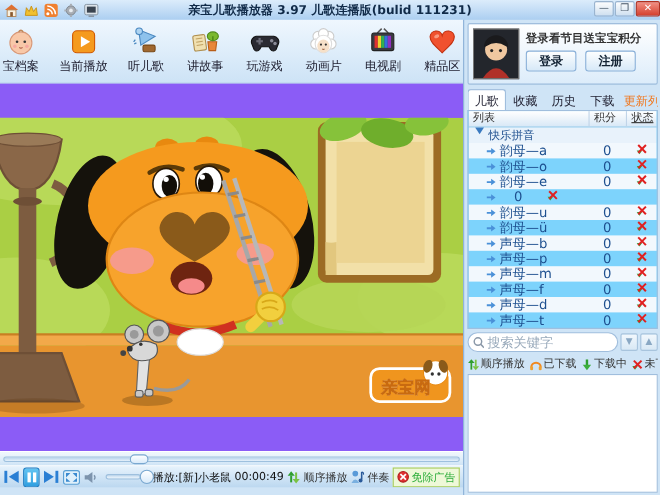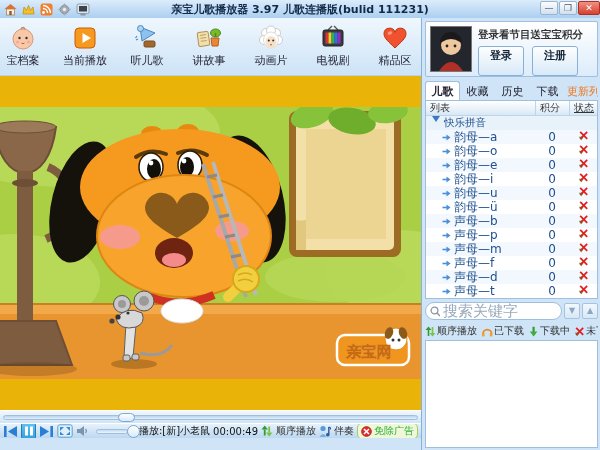--- a/index.html
+++ b/index.html
@@ -27,93 +27,93 @@
   .toolbar { position:absolute; top:18px; left:0; width:421px; height:58px;
     background:linear-gradient(#eff7fe,#cde3f6); border-bottom:1px solid #b8d2ea;
     display:flex; align-items:flex-start; padding:3px 0 0 0;gap:16px; }
   .tool-item { width:46px; height:52px; display:flex; flex-direction:column;
     align-items:center; justify-content:flex-start; border-radius:3px; padding-top:2px; }
   .tool-item.active { background:linear-gradient(#ffffff,#d0e9fc);
     border:1px solid #9cc6e8; }
   .tool-item .ticon { height:30px; display:flex; align-items:center; }
   .tool-item .tlabel { font-size:11px; color:#223; white-space:nowrap; }
 
-  .video { position:absolute; top:76px; left:0; width:421px; height:334px; background:#eab308; }
+  .video { position:absolute; top:76px; left:0; width:421px; height:334px; background:#8b5cf6; }
   .scene { position:absolute; top:31px; left:0; width:421px; height:272px; }
 
   .seekbar { position:absolute; top:410px; left:0; width:421px; height:13px;
     background:linear-gradient(#f2f8fd,#cfe4f6); border-top:1px solid #fff; }
   .seek-groove { position:absolute; top:4px; left:3px; right:3px; height:5px;
     border-radius:3px; background:linear-gradient(#b8d4ec,#e4f0fa);
     border:1px solid #9ec0de; }
   .seek-thumb { position:absolute; top:2px; left:118px; width:17px; height:9px;
     border-radius:5px; background:linear-gradient(#ffffff,#d8eafa);
     border:1px solid #7aa8d0; }
 
-  .controls { position:absolute; top:423px; left:0; width:421px; height:15px;
+  .controls { position:absolute; top:423px; left:0; width:421px; height:20px;
     background:linear-gradient(#e6f2fc,#bcd8f0); border-top:1px solid #fff;
     display:flex; align-items:center; padding:0 3px; gap:3px; white-space:nowrap;
     overflow:hidden; }
   .ctl-btn { display:flex; align-items:center; justify-content:center; }
   .pause-btn { width:22px; height:18px; border-radius:3px; border:1px solid #1f7fc4;
     background:linear-gradient(#62c4f2,#2f9fe0); }
   .vol-groove { position:relative; width:46px; height:5px; border-radius:3px; margin:0 4px;
     background:linear-gradient(#c4daee,#eef6fc); border:1px solid #9ec0de; }
   .vol-thumb { position:absolute; top:-5px; left:30px; width:13px; height:13px;
     border-radius:50%; background:linear-gradient(#ffffff,#d8eafa); border:1px solid #7aa8d0; }
   .np-text { font-size:10px; color:#111; margin-left:4px; }
   .time-text { font-size:10px; color:#111; margin-left:auto; }
   .mode-text,.acc-text { font-size:10px; color:#333; }
   .ads-box { display:flex; align-items:center; gap:2px; padding:1px 3px;
-    border:1px solid #a8cc60; border-radius:6px; background:#eef8d8; }
+    border:1px solid #a8cc60; border-radius:0; background:#eef8d8; }
   .ads-text { font-size:10px; color:#2fae3c; }
 
   
   .rpanel { position:absolute; top:18px; left:421px; width:179px; height:432px;
     background:#cfe4f6; border-left:1px solid #8ab0d8; padding:3px 2px 2px 3px;
     display:flex; flex-direction:column; overflow:hidden; }
   .login-box { height:56px; background:linear-gradient(#ffffff,#dcecfa);
     border:1px solid #a0bedd; border-radius:2px; display:flex; padding:4px; gap:6px; }
   .avatar { width:42px; height:46px; border:1px solid #777; background:#20242a; flex:none; }
   .login-right { flex:1; display:flex; flex-direction:column;font-weight:bold; }
   .promo { font-size:10.5px; color:#333; margin:2px 0 4px 0; white-space:nowrap; }
   .login-btns { display:flex; gap:8px; }
-  .mini-btn { width:46px; height:30px; font-size:11px; color:#123;
+  .mini-btn { width:46px; height:19px; font-size:11px; color:#123;
     border:1px solid #8ab0d8; border-radius:3px; text-align:center; line-height:17px;
     background:linear-gradient(#fdfefe,#d7e9f8); }
 
   .tabs { display:flex; align-items:flex-end; height:20px; margin-top:3px; }
   .tab { width:35px; text-align:center; font-size:11px; color:#223; height:17px;
     line-height:17px; overflow:hidden; }
   .tab.active { background:#fff; border:1px solid #a0bedd; border-bottom:none;
-    border-radius:3px 3px 0 0; height:19px; line-height:19px; font-weight:bold; }
+    border-radius:3px 3px 0 0; height:19px; line-height:19px; font-weight:normal; }
   .tab.hot { color:#f07820; flex:1; text-align:left; padding-left:2px; white-space:nowrap; }
 
-  .list-box { background:#ffffff; border:1px solid #a0bedd; height:199px; overflow:hidden; }
+  .list-box { background:#7dd3fc; border:1px solid #a0bedd; height:199px; overflow:hidden; }
   .list-head { display:flex; height:15px; background:linear-gradient(#ffffff,#d8e8f6);
     border-bottom:1px solid #c0d4e8; font-size:10px; color:#333; }
   .lh-cell { line-height:14px; padding-left:4px; }
   .lh-list { flex:1; }
   .lh-pts { width:34px; border-left:1px solid #c0d4e8; }
   .lh-st { width:28px; border-left:1px solid #c0d4e8;text-decoration:underline; }
   .grp-row { display:flex; align-items:flex-start; height:14px; background:#e8f2fb;
     font-size:10.5px; color:#1d4f8f; }
   .tri { width:0; height:0; border-left:4px solid transparent; border-right:4px solid transparent;
     border-top:6px solid #3a7ac0; margin:0 4px 0 6px; }
   .song-row { display:flex; align-items:center; height:14px; font-size:12px; color:#1d4f8f; }
   .song-row:nth-child(odd) { background:#f2f8fd; }
   .row-arrow { margin:0 3px 0 16px; flex:none; }
   .row-name { flex:1; overflow:hidden; white-space:nowrap; }
   .row-pts { width:34px; text-align:center; flex:none; }
   .row-st { width:28px; text-align:center; flex:none; }
 
   .search-row { display:flex; align-items:center; height:24px; gap:2px; padding:2px 0; }
   .search-box { flex:1; height:18px; background:#fff; border:1px solid #a0bedd;
     border-radius:9px; display:flex; align-items:center; padding:0 4px; gap:3px; }
-  .search-box input { border:none; outline:none; width:100%; font-size:15px;
+  .search-box input { border:none; outline:none; width:100%; font-size:12px;
     color:#333; background:transparent; font-family:inherit; }
   .search-box input::placeholder { color:#9ab; }
   .spin-btn { width:16px; height:16px; border:1px solid #a8c4dd; border-radius:2px;
     background:linear-gradient(#f2f8fd,#d8e8f5); color:#8aa8c4; font-size:8px;
     line-height:14px; text-align:center; }
 
   .legend { display:flex; align-items:center; height:16px; gap:4px; font-size:10px;
     color:#333; white-space:nowrap; overflow:hidden; }
   .leg-item { display:flex; align-items:center; gap:1px; }
   .empty-box { flex:1; background:#fff; border:1px solid #a0bedd; margin-top:1px; }
@@ -211,20 +211,32 @@
       <span class="ticon">
           <svg width="28" height="28">
             <rect x="3" y="8" width="11" height="14" rx="1.5" fill="#f0e0b0" stroke="#b09050" transform="rotate(-8 8 15)"></rect>
             <path d="M5.5 11 h6 M5.5 14 h6 M5.5 17 h6" stroke="#c0a060" stroke-width="1" transform="rotate(-8 8 15)"></path>
             <path d="M17 22 l6 0 1-8 -8 0 z" fill="#e8873a" stroke="#b85e18"></path>
             <ellipse cx="20.5" cy="9" rx="5" ry="4" fill="#7ab82e" stroke="#4e8a18"></ellipse>
             <path d="M20.5 13 v-4" stroke="#4e8a18" stroke-width="1.4"></path>
           </svg>
         </span>
       <span class="tlabel">讲故事</span>
+    </div>
+    <div class="tool-item">
+      <span class="ticon">
+          <svg width="28" height="28">
+            <path d="M6 9 h16 a5 5 0 0 1 4 7 l-2 5 a3 3 0 0 1-5 0 l-1.5-2.5 h-7 L9 21 a3 3 0 0 1-5 0 l-2-5 a5 5 0 0 1 4-7 z" fill="#2a2a32" stroke="#111"></path>
+            <circle cx="20" cy="13" r="1.6" fill="#8a8a96"></circle>
+            <circle cx="23" cy="15.5" r="1.6" fill="#8a8a96"></circle>
+            <rect x="6" y="12.5" width="6" height="2" fill="#6a6a76"></rect>
+            <rect x="8" y="10.5" width="2" height="6" fill="#6a6a76"></rect>
+          </svg>
+        </span>
+      <span class="tlabel">玩游戏</span>
     </div>
     <div class="tool-item">
       <span class="ticon">
           <svg width="28" height="28">
             <circle cx="9" cy="9" r="4.5" fill="#fff" stroke="#ccc"></circle>
             <circle cx="19" cy="9" r="4.5" fill="#fff" stroke="#ccc"></circle>
             <circle cx="14" cy="6.5" r="4.5" fill="#fff" stroke="#ccc"></circle>
             <circle cx="7" cy="16" r="4.5" fill="#fff" stroke="#ccc"></circle>
             <circle cx="21" cy="16" r="4.5" fill="#fff" stroke="#ccc"></circle>
             <ellipse cx="14" cy="16" rx="7.5" ry="8" fill="#fff" stroke="#ddd"></ellipse>
@@ -514,21 +526,20 @@
                 <polygon points="0.8,6.8 5.8,6.8 3.3,10.2" fill="#3aa03a"></polygon>
                 <line x1="2.2" y1="1.8" x2="9.2" y2="8.8" stroke="#e02020" stroke-width="1.8"></line>
                 <line x1="9.2" y1="1.8" x2="2.2" y2="8.8" stroke="#e02020" stroke-width="1.8"></line>
               </svg></span>
           </div>
           <div class="song-row">
             <svg class="row-arrow" width="9" height="9">
               <line x1="0.5" y1="4.5" x2="5" y2="4.5" stroke="#4a90d8" stroke-width="1.6"></line>
               <polygon points="4.5,1.5 8.5,4.5 4.5,7.5" fill="#4a90d8"></polygon>
             </svg>
-            <span class="row-name">韵母—i</span>
             <span class="row-pts">0</span>
             <span class="row-st"><svg width="11" height="11">
                 <polygon points="0.8,6.8 5.8,6.8 3.3,10.2" fill="#3aa03a"></polygon>
                 <line x1="2.2" y1="1.8" x2="9.2" y2="8.8" stroke="#e02020" stroke-width="1.8"></line>
                 <line x1="9.2" y1="1.8" x2="2.2" y2="8.8" stroke="#e02020" stroke-width="1.8"></line>
               </svg></span>
           </div>
           <div class="song-row">
             <svg class="row-arrow" width="9" height="9">
               <line x1="0.5" y1="4.5" x2="5" y2="4.5" stroke="#4a90d8" stroke-width="1.6"></line>

